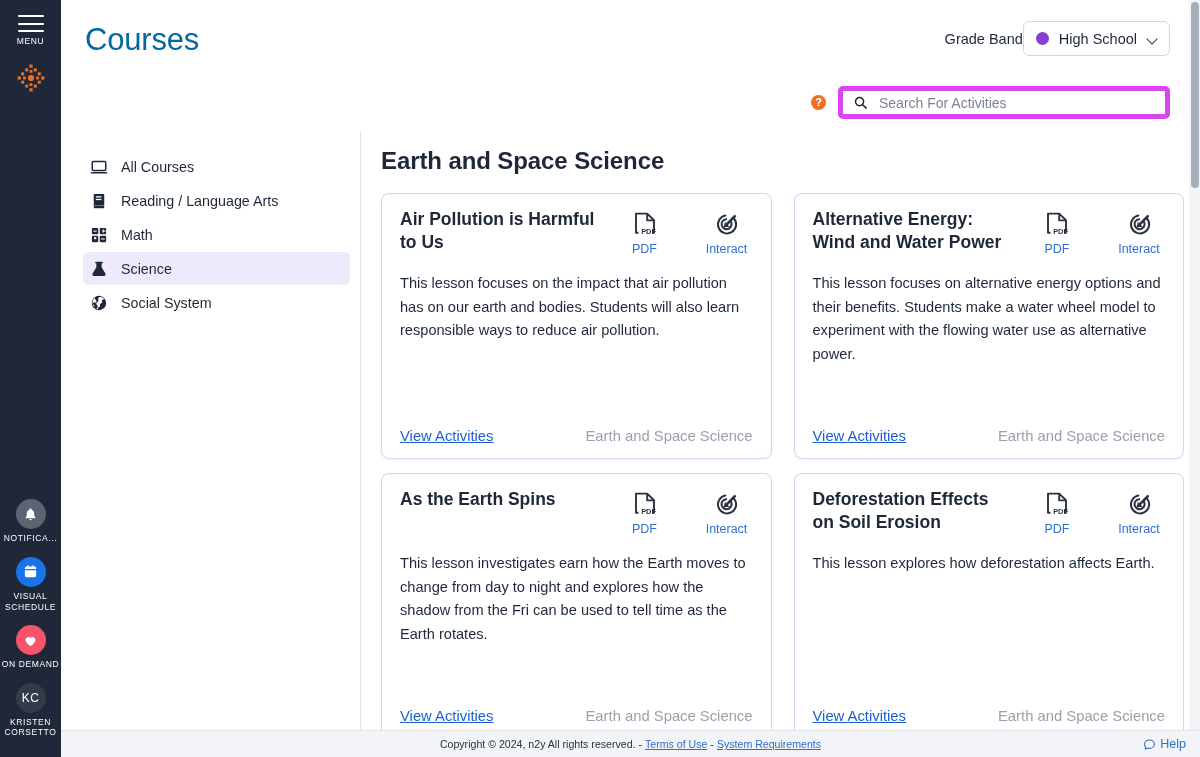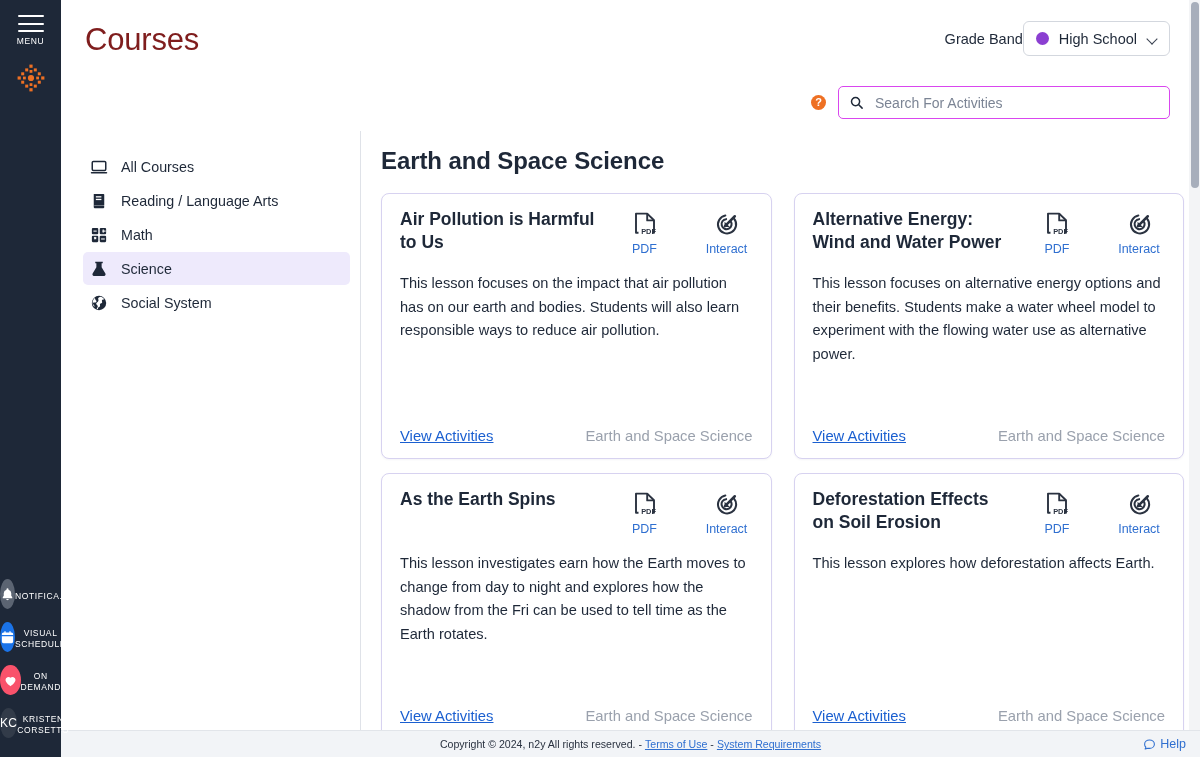--- a/index.html
+++ b/index.html
@@ -63,21 +63,21 @@
   .rail-bottom {
     width: 100%;
     display: flex;
     flex-direction: column;
     align-items: center;
     padding-bottom: 6px;
   }
   .rail-item {
     width: 100%;
     display: flex;
-    flex-direction: row;
+    flex-direction: column;
     align-items: center;
     margin-bottom: 13px;
     cursor: pointer;
   }
   .rail-circle {
     width: 30px; height: 30px;
     border-radius: 50%;
     display:flex; align-items:center; justify-content:center;
     color:#fff;
   }
@@ -103,21 +103,21 @@
     position: relative;
     padding: 0 30px 0 24px;
   }
 
   .page-title {
     position: absolute;
     left: 24px;
     top: 22px;
     font-size: 31px;
     font-weight: 400;
-    color: #7f1d1d;
+    color: #0369a1;
     letter-spacing: -0.2px;
   }
 
   .gradeband-wrap {
     position: absolute;
     right: 30px;
     top: 21px;
     display: flex;
     align-items: center;
     gap: 0;
@@ -169,21 +169,21 @@
     font-weight: 700;
     display: flex;
     align-items: center;
     justify-content: center;
     line-height: 1;
     cursor: pointer;
   }
   .search-box {
     width: 332px;
     height: 33px;
-    border: 1px solid #d946ef;
+    border: 5px solid #d946ef;
     border-radius: 5px;
     display: flex;
     align-items: center;
     padding: 0 10px;
     background: #fff;
   }
   .search-box svg { flex: 0 0 auto; }
   .search-input {
     border: none;
     outline: none;

